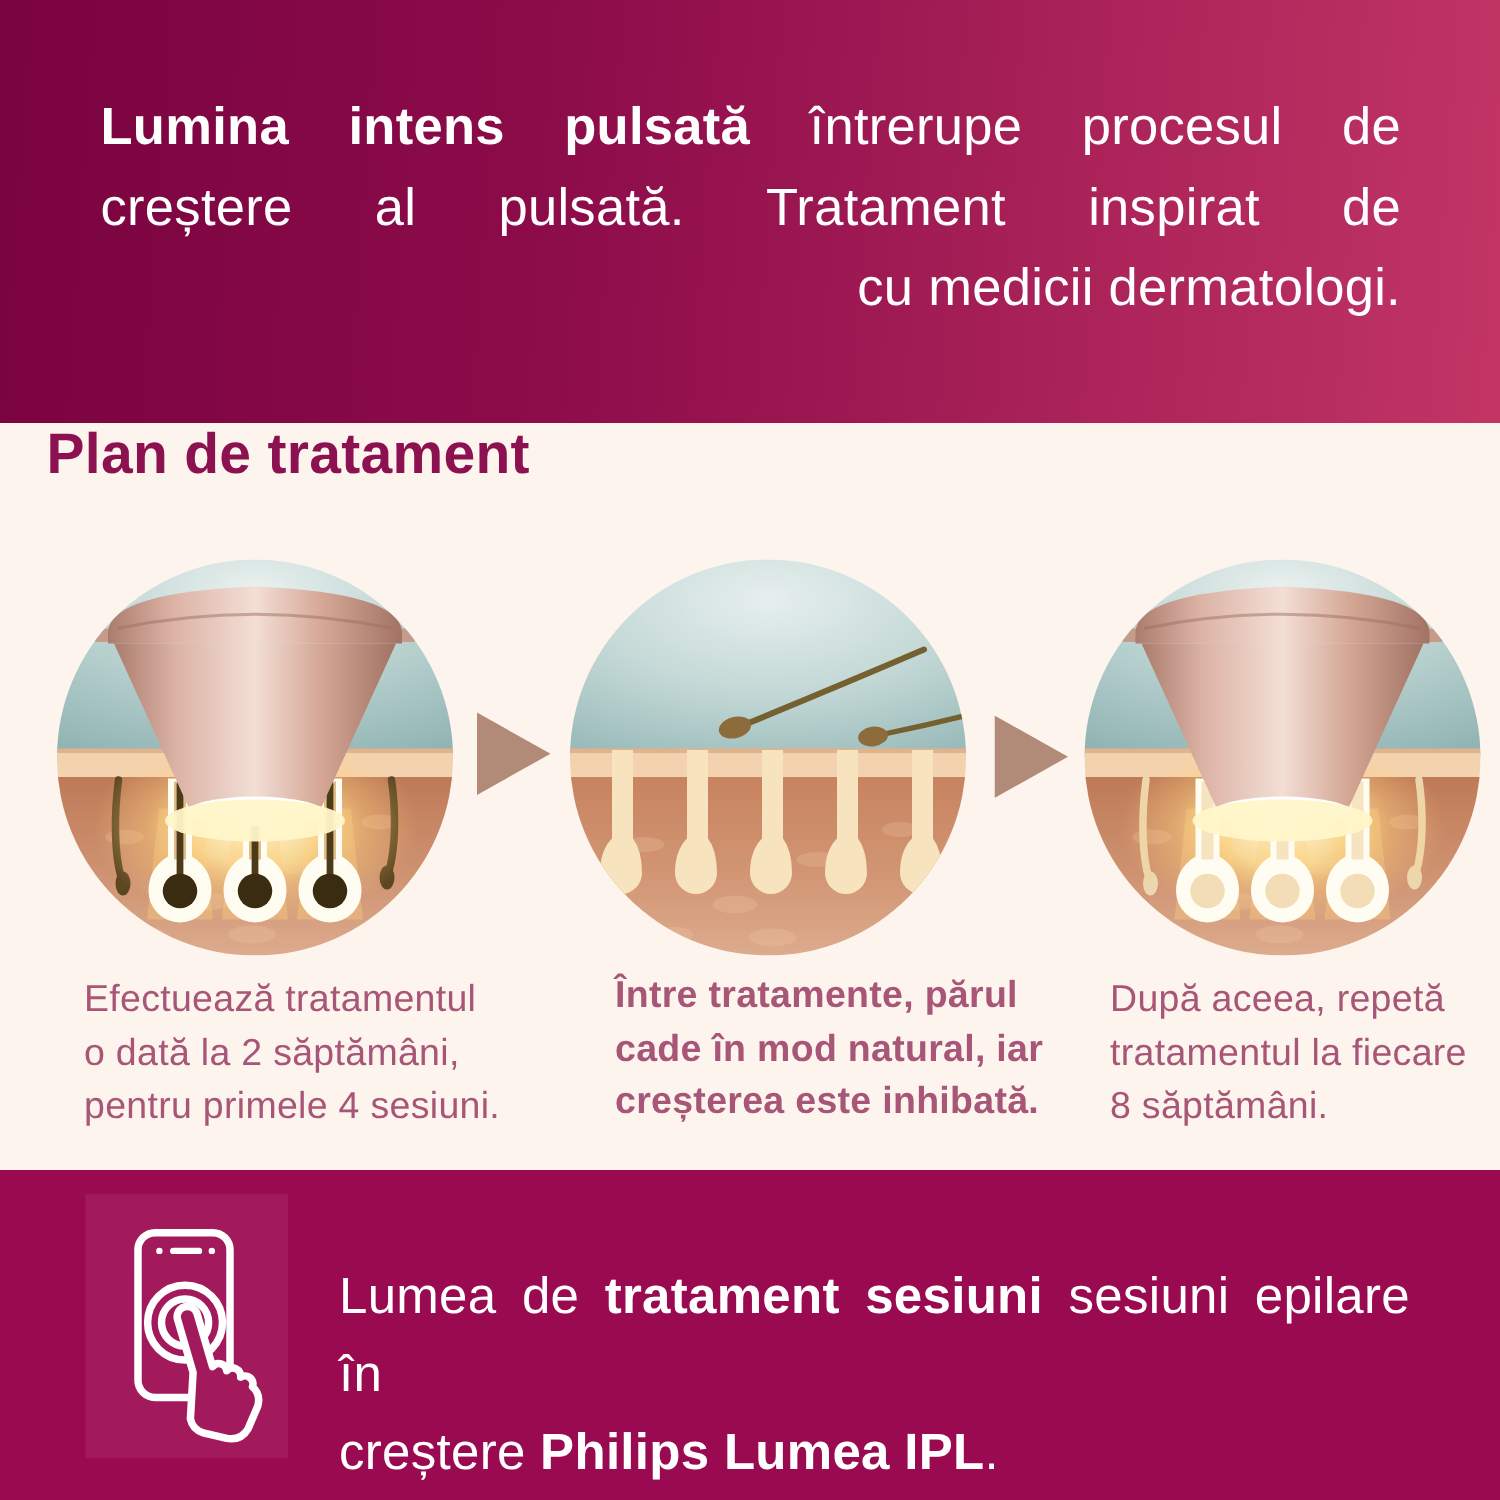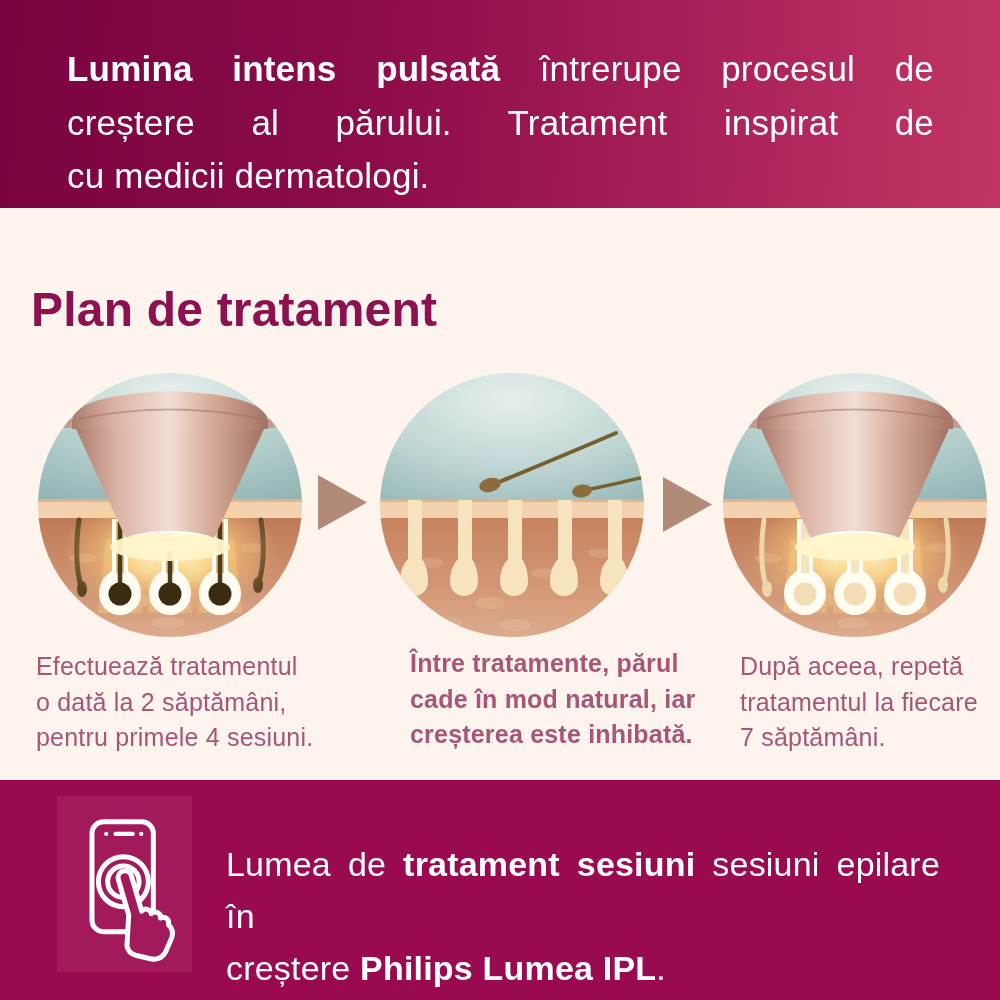--- a/index.html
+++ b/index.html
@@ -1,52 +1,52 @@
 <!DOCTYPE html>
 <html><head>
 <meta charset="utf-8">
 <style>
   html,body{margin:0;padding:0;background:#fff;}
   .page{position:relative;width:1000px;height:1000px;overflow:hidden;
         font-family:"Liberation Sans",sans-serif;background:#fdf4ed;}
 
   
-  .top-banner{position:absolute;left:0;top:0;width:1000px;height:208px;
+  .top-banner{position:absolute;left:0;top:0;width:1000px;height:282px;
     background:linear-gradient(94deg,#790340 0%,#8d0c4a 38%,#c23565 100%);
-    color:#fff;box-sizing:border-box;padding:42px 66px 0 67px;}
-  .top-banner p{margin:0;font-size:35px;line-height:53.5px;font-weight:400;letter-spacing:.2px;}
+    color:#fff;box-sizing:border-box;padding:58px 66px 0 67px;}
+  .top-banner p{margin:0;font-size:35px;line-height:53.5px;font-weight:400;letter-spacing:.2px;text-align:right;}
   .justify{text-align:justify;text-align-last:justify;}
   .b{font-weight:700;}
 
   
   .section-heading{position:absolute;left:31px;top:282px;margin:0;
-    font-size:48px;font-weight:600;color:#8c1150;letter-spacing:.2px;}
+    font-size:38px;font-weight:600;color:#8c1150;letter-spacing:.2px;}
   .circle-ill{position:absolute;top:373px;width:264px;height:264px;}
   .c1{left:38px;} .c2{left:380px;} .c3{left:723px;}
   .arrow{position:absolute;width:49px;height:55px;}
   .a1{left:318px;top:475px;} .a2{left:663px;top:477px;}
   .caption{position:absolute;margin:0;font-size:25px;line-height:35.5px;
     color:#a85677;white-space:pre-line;letter-spacing:.2px;}
-  .cap1{left:36px;top:649px;} .cap2{left:410px;top:646px;font-weight:bold;} .cap3{left:740px;top:649px;}
+  .cap1{left:56px;top:649px;} .cap2{left:410px;top:646px;font-weight:bold;} .cap3{left:740px;top:649px;}
 
   
   .bottom-banner{position:absolute;left:0;top:780px;width:1000px;height:220px;background:#9a0a50;}
   .app-panel{position:absolute;left:57px;top:16px;width:135px;height:176px;background:#a21a5c;}
   .phone-svg{position:absolute;left:25px;top:20px;width:107px;height:150px;}
   .bottom-text{position:absolute;left:226px;top:58px;width:714px;color:#fff;}
   .bottom-text p{margin:0;font-size:34px;line-height:52px;font-weight:400;letter-spacing:.2px;}
 </style>
 </head>
 <body>
 
 <div class="page">
 
   <header class="top-banner">
     <p class="justify"><span class="b">Lumina intens pulsată</span><span> întrerupe procesul de</span></p>
-    <p class="justify">creștere al părului. Tratament inspirat de</p>
+    <p class="justify">creștere al pulsată. Tratament inspirat de</p>
     <p>cu medicii dermatologi.</p>
   </header>
 
   <h1 class="section-heading">Plan de tratament</h1>
 
   <svg class="circle-ill c1" viewBox="0 0 264 264">
     <defs>
       <clipPath id="c1clip">
           <circle cx="132" cy="132" r="132"></circle>
         </clipPath>
@@ -259,21 +259,21 @@
   </svg>
 
   <p class="caption cap1">Efectuează tratamentul
 o dată la 2 săptămâni,
 pentru primele 4 sesiuni.</p>
   <p class="caption cap2">Între tratamente, părul
 cade în mod natural, iar
 creșterea este inhibată.</p>
   <p class="caption cap3">După aceea, repetă
 tratamentul la fiecare
- 7 săptămâni.</p>
+ 8 săptămâni.</p>
 
   <footer class="bottom-banner">
     <div class="app-panel">
       <svg class="phone-svg" viewBox="0 0 150 210">
         <rect x="14" y="8" width="86" height="154" rx="16" fill="none" stroke="#ffffff" stroke-width="7"></rect>
         <circle cx="34" cy="25" r="3" fill="#ffffff"></circle>
         <line x1="47" y1="25" x2="71" y2="25" stroke="#ffffff" stroke-width="6" stroke-linecap="round"></line>
         <circle cx="83" cy="25" r="3" fill="#ffffff"></circle>
         <circle cx="58" cy="92" r="35" fill="none" stroke="#ffffff" stroke-width="7"></circle>
         <circle cx="58" cy="92" r="22" fill="none" stroke="#ffffff" stroke-width="7"></circle>

